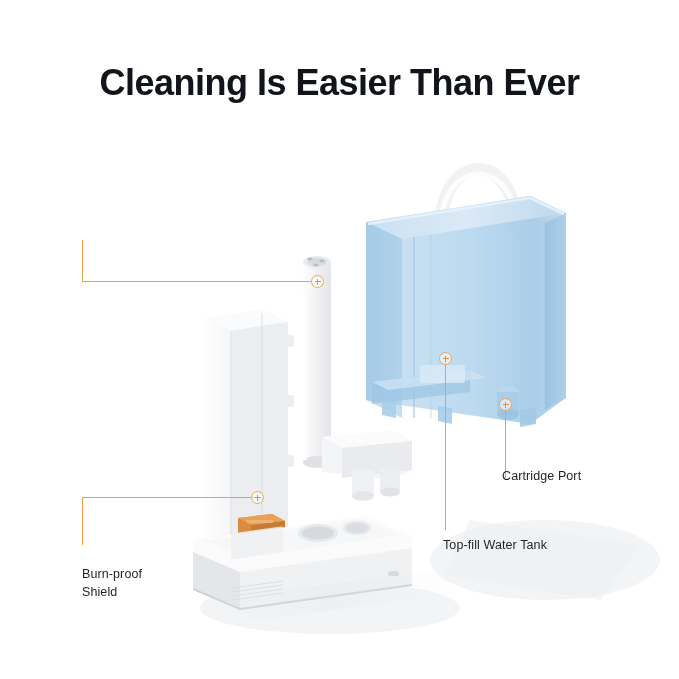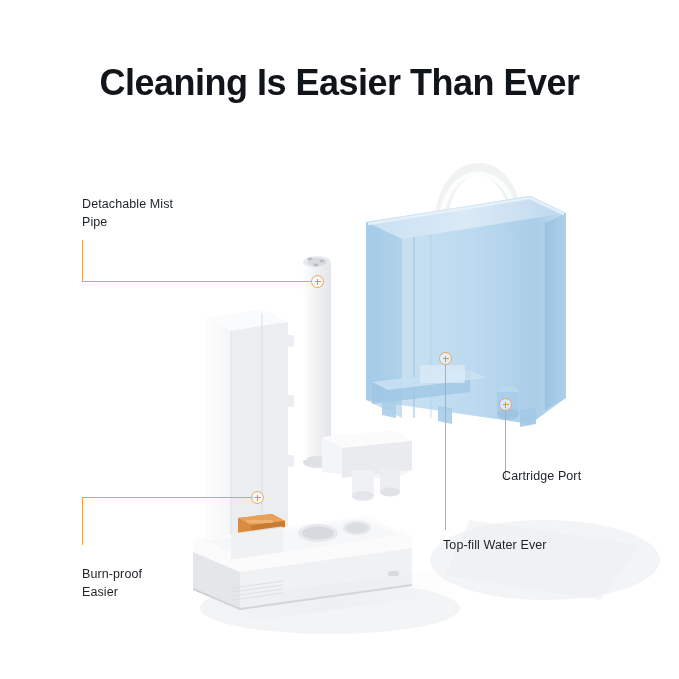--- a/index.html
+++ b/index.html
@@ -230,23 +230,21 @@
 
   <div class="leader leader-v" style="left:445px; top:358px; height:172px;"></div>
 
   <div class="leader leader-v" style="left:505px; top:404px; height:74px;"></div>
 
   <div class="hotspot" style="left:311px; top:275px;"></div>
   <div class="hotspot" style="left:439px; top:352px;"></div>
   <div class="hotspot" style="left:499px; top:398px;"></div>
   <div class="hotspot" style="left:251px; top:491px;"></div>
 
-  <div class="callout-label" style="left:82px; top:195px;">Detachable Mist
-Pipe</div>
 
   <div class="callout-label" style="left:502px; top:467px;">Cartridge Port</div>
 
-  <div class="callout-label" style="left:443px; top:536px;">Top-fill Water Ever</div>
+  <div class="callout-label" style="left:443px; top:536px;">Top-fill Water Tank</div>
 
   <div class="callout-label" style="left:82px; top:565px;">Burn-proof
-Easier</div>
+Shield</div>
 
 </div>
 
 </body></html>

